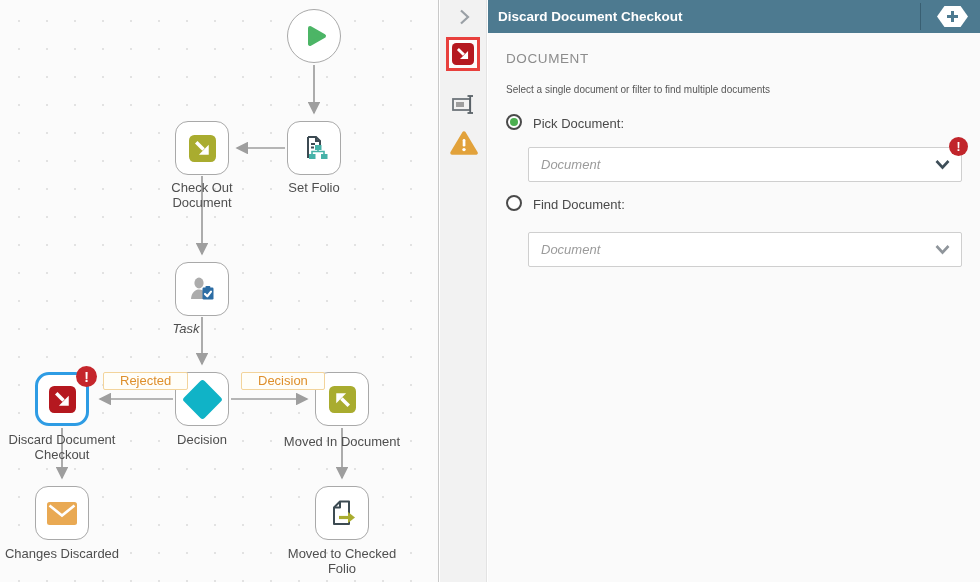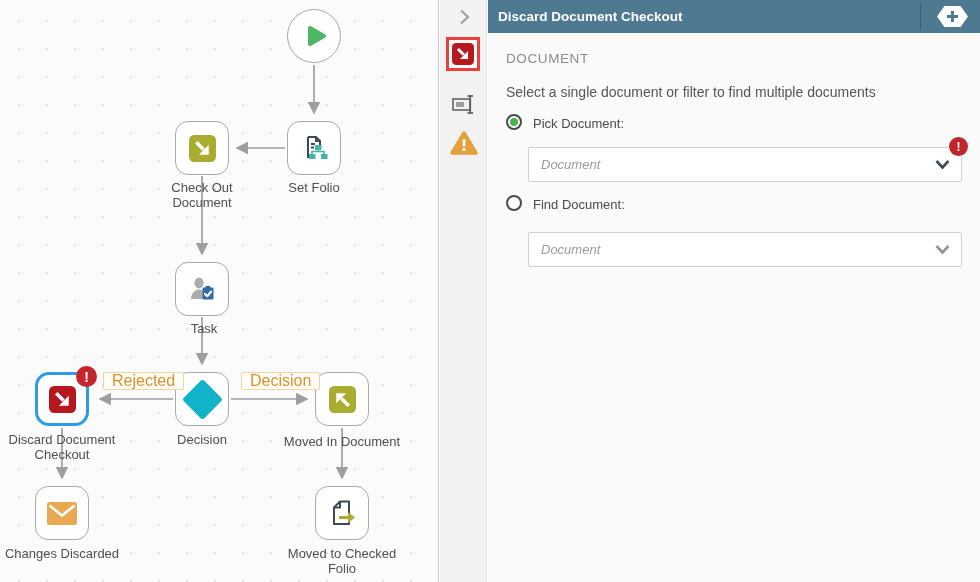--- a/index.html
+++ b/index.html
@@ -25,22 +25,22 @@
   .node-badge {
     position:absolute; top:-9px; right:-11px; width:21px; height:21px;
     border-radius:50%; background:#C5262C; color:#fff; font-size:14px; font-weight:bold;
     display:flex; align-items:center; justify-content:center;
   }
   .node-label {
     position:absolute; transform:translateX(-50%); text-align:center;
     color:#4F4F4F; font-size:13px; line-height:1.18;
   }
   .edge-tag {
-    position:absolute; height:18px; line-height:16px; padding:0 8px;
-    font-size:16px; color:#DE8F2C; background:#FFFEF9;
+    position:absolute; height:18px; line-height:16px; padding:0 16px;
+    font-size:13px; color:#DE8F2C; background:#FFFEF9;
     border:1px solid #F3D49B; border-radius:2px;
   }
   .diamond { width:29px; height:29px; background:#10B3C7; border-radius:3px; transform:rotate(45deg); }
 
   
   .toolstrip {
     position:absolute; left:440px; top:0; width:47px; height:582px;
     background:#F2F2F2; border-right:1px solid #E3E3E3;
   }
   .collapse-btn { position:absolute; left:14px; top:7px; width:20px; height:20px; cursor:pointer; }
@@ -64,21 +64,21 @@
   .add-pill {
     position:absolute; right:12px; top:6px; width:31px; height:21px; background:#fff;
     clip-path:polygon(0 50%, 24% 0, 76% 0, 100% 50%, 76% 100%, 24% 100%);
     display:flex; align-items:center; justify-content:center; cursor:pointer;
   }
   .plus { position:relative; width:11px; height:11px; }
   .plus::before { content:""; position:absolute; left:0; top:4.2px; width:11px; height:2.6px; background:#4D7A90; }
   .plus::after  { content:""; position:absolute; left:4.2px; top:0; width:2.6px; height:11px; background:#4D7A90; }
 
   .section-title { position:absolute; left:18px; top:51px; font-size:13.5px; color:#8C8C8C; letter-spacing:0.6px; }
-  .section-desc  { position:absolute; left:18px; top:84px; font-size:14px; color:#565656; }
+  .section-desc  { position:absolute; left:18px; top:84px; font-size:10px; color:#565656; }
 
   .radio { position:absolute; width:16px; height:16px; border-radius:50%; border:2px solid #4A4A4A; background:#fff;
            display:flex; align-items:center; justify-content:center; cursor:pointer; }
   .radio.checked::after { content:""; width:8px; height:8px; border-radius:50%; background:#4CAF50; }
   .radio-label { position:absolute; font-size:13px; color:#4A4A4A; }
 
   .dropdown {
     position:absolute; left:40px; width:434px; height:35px; background:#fff;
     border:1px solid #CFCFCF; border-radius:2px; cursor:pointer;
   }
@@ -190,21 +190,21 @@
       <svg width="31" height="30" viewBox="0 0 31 30">
         <path d="M13 3.5 H22 V26 H7 V9.5 Z" fill="#fff" stroke="#3C4A52" stroke-width="2" stroke-linejoin="round"></path>
         <path d="M13 3.5 V9.5 H7" fill="none" stroke="#3C4A52" stroke-width="2" stroke-linejoin="round"></path>
         <path d="M12 19.5 H22" stroke="#A9AC2F" stroke-width="3.2"></path>
         <path d="M21 14 L28 19.5 L21 25 Z" fill="#A9AC2F"></path>
       </svg>
     </div>
 
     <div class="node-label" style="left:202px; top:180px; width:90px;">Check Out Document</div>
     <div class="node-label" style="left:314px; top:180px; width:90px;">Set Folio</div>
-    <div class="node-label" style="left:204px; top:321px; width:80px;">Task</div>
+    <div class="node-label" style="left:186px; top:321px; width:80px;font-style:italic;">Task</div>
     <div class="node-label" style="left:202px; top:432px; width:80px;">Decision</div>
     <div class="node-label" style="left:62px;  top:432px; width:125px;">Discard Document Checkout</div>
     <div class="node-label" style="left:342px; top:434px; width:140px;">Moved In Document</div>
     <div class="node-label" style="left:62px;  top:546px; width:130px;">Changes Discarded</div>
     <div class="node-label" style="left:342px; top:546px; width:125px;">Moved to Checked Folio</div>
 
     <div class="edge-tag" style="left:103px; top:372px;">Rejected</div>
     <div class="edge-tag" style="left:241px; top:372px;">Decision</div>
   </div>
 

